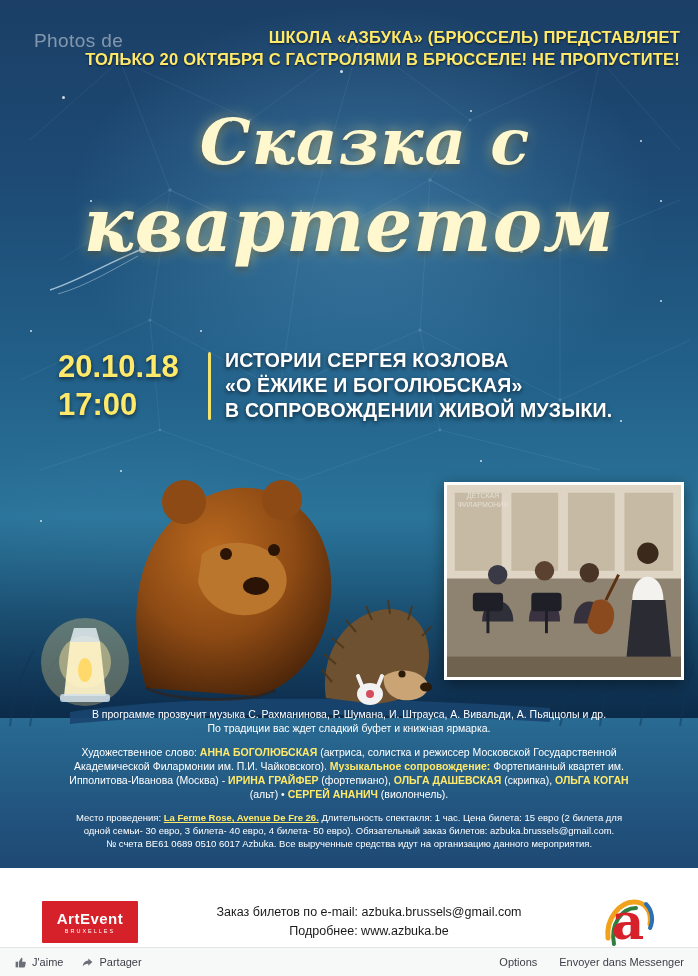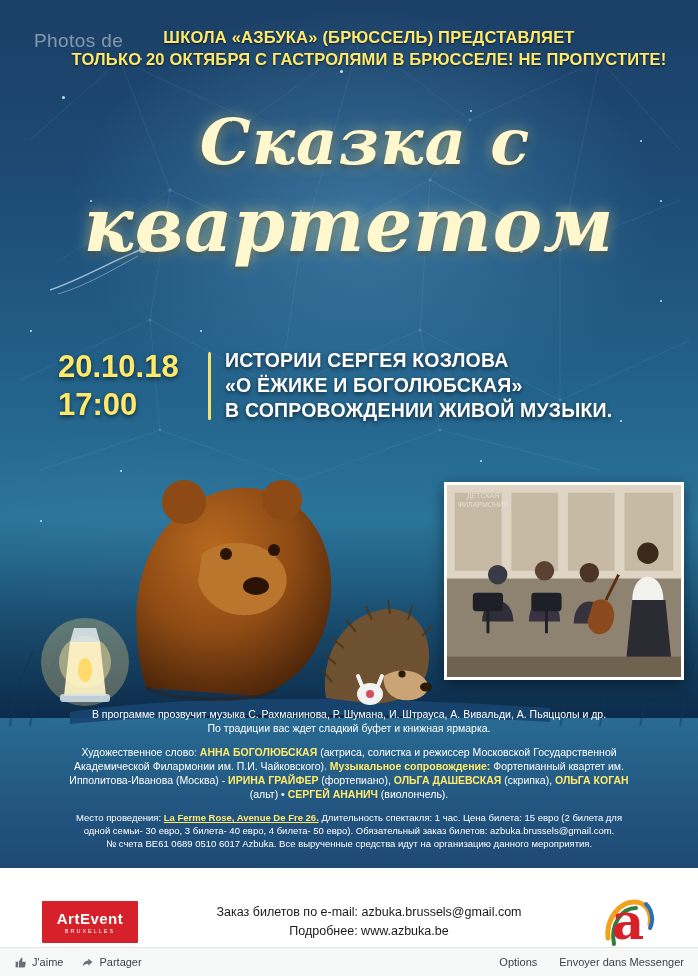--- a/index.html
+++ b/index.html
@@ -26,21 +26,21 @@
   }
   .ground{
     position:absolute;left:0;right:0;bottom:258px;height:200px;
     background:linear-gradient(180deg, rgba(14,48,80,0) 0%, rgba(12,44,76,.55) 45%, rgba(9,36,66,.9) 100%);
   }
   .grass{
     position:absolute;left:0;right:0;bottom:250px;height:120px;opacity:.55;
   }
   
   .header{
-    position:absolute;left:0;right:0;top:26px;text-align:center;
+    position:absolute;left:0;right:0;top:26px;text-align:right;
     padding:0 18px;box-sizing:border-box;margin-left:40px;
   }
   .header .line{
     color:#ffe96a;font-weight:bold;font-size:16.5px;line-height:22px;
     letter-spacing:.2px;text-shadow:0 1px 2px rgba(0,0,0,.6);
   }
   
   .title-wrap{position:absolute;left:0;right:0;top:110px;text-align:center;}
   .title-1,.title-2{
     font-family:"DejaVu Serif", serif;

